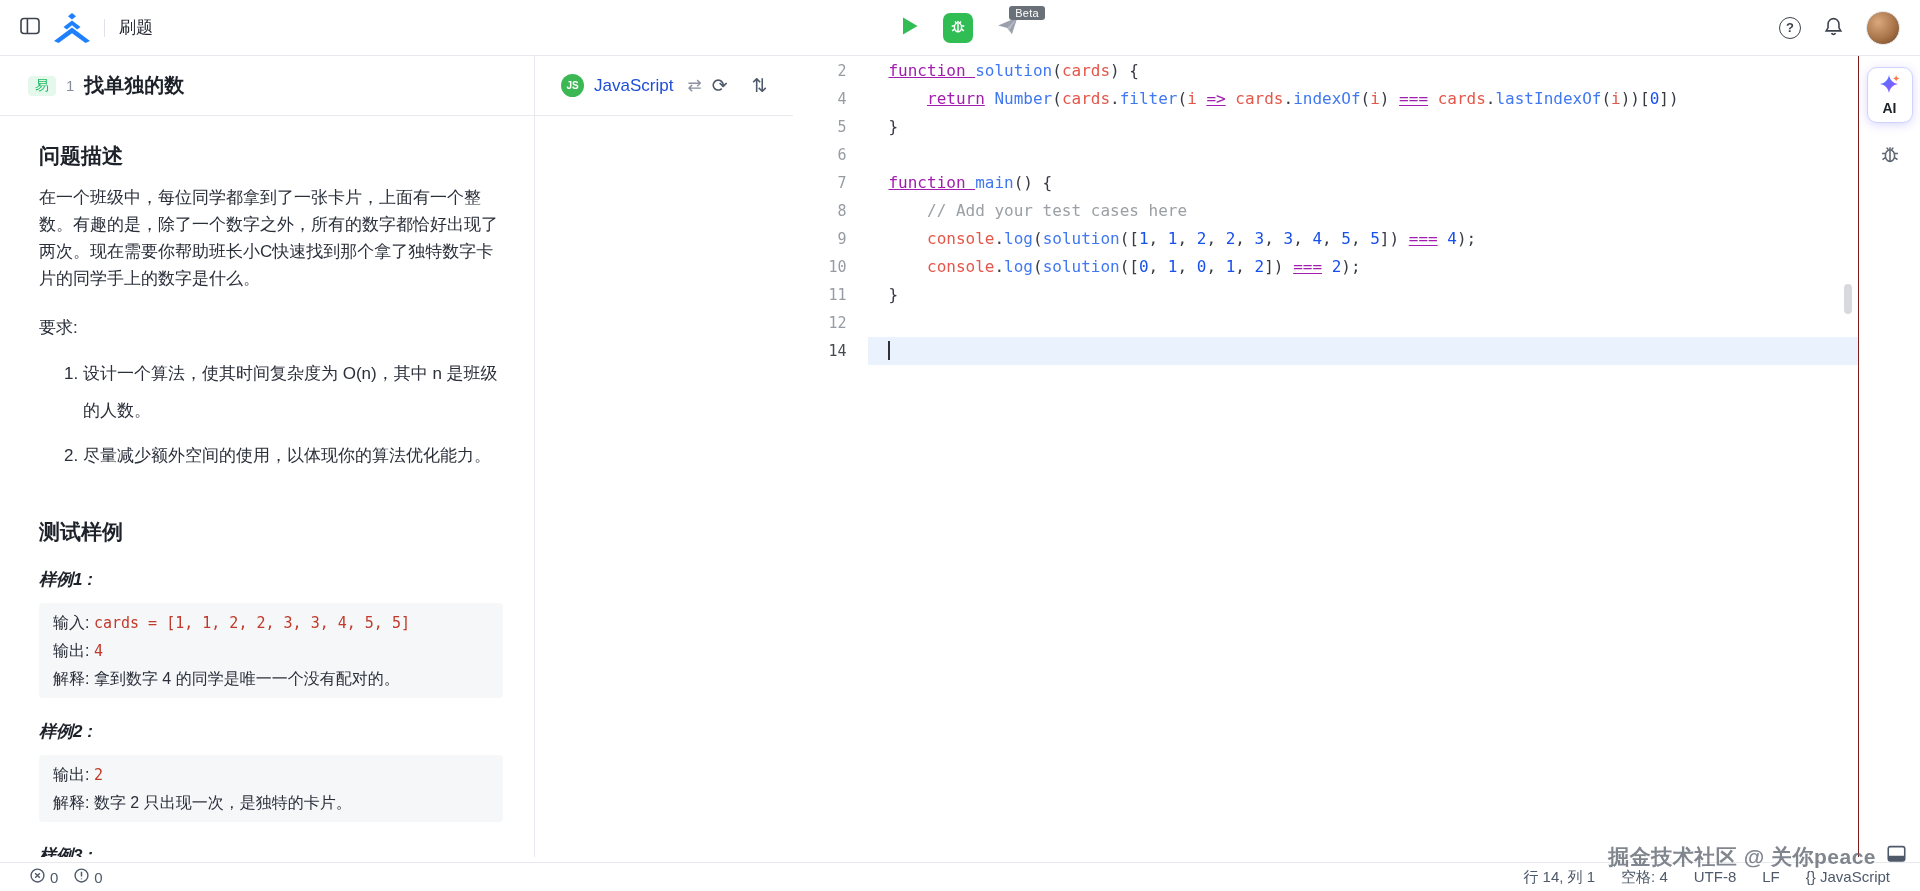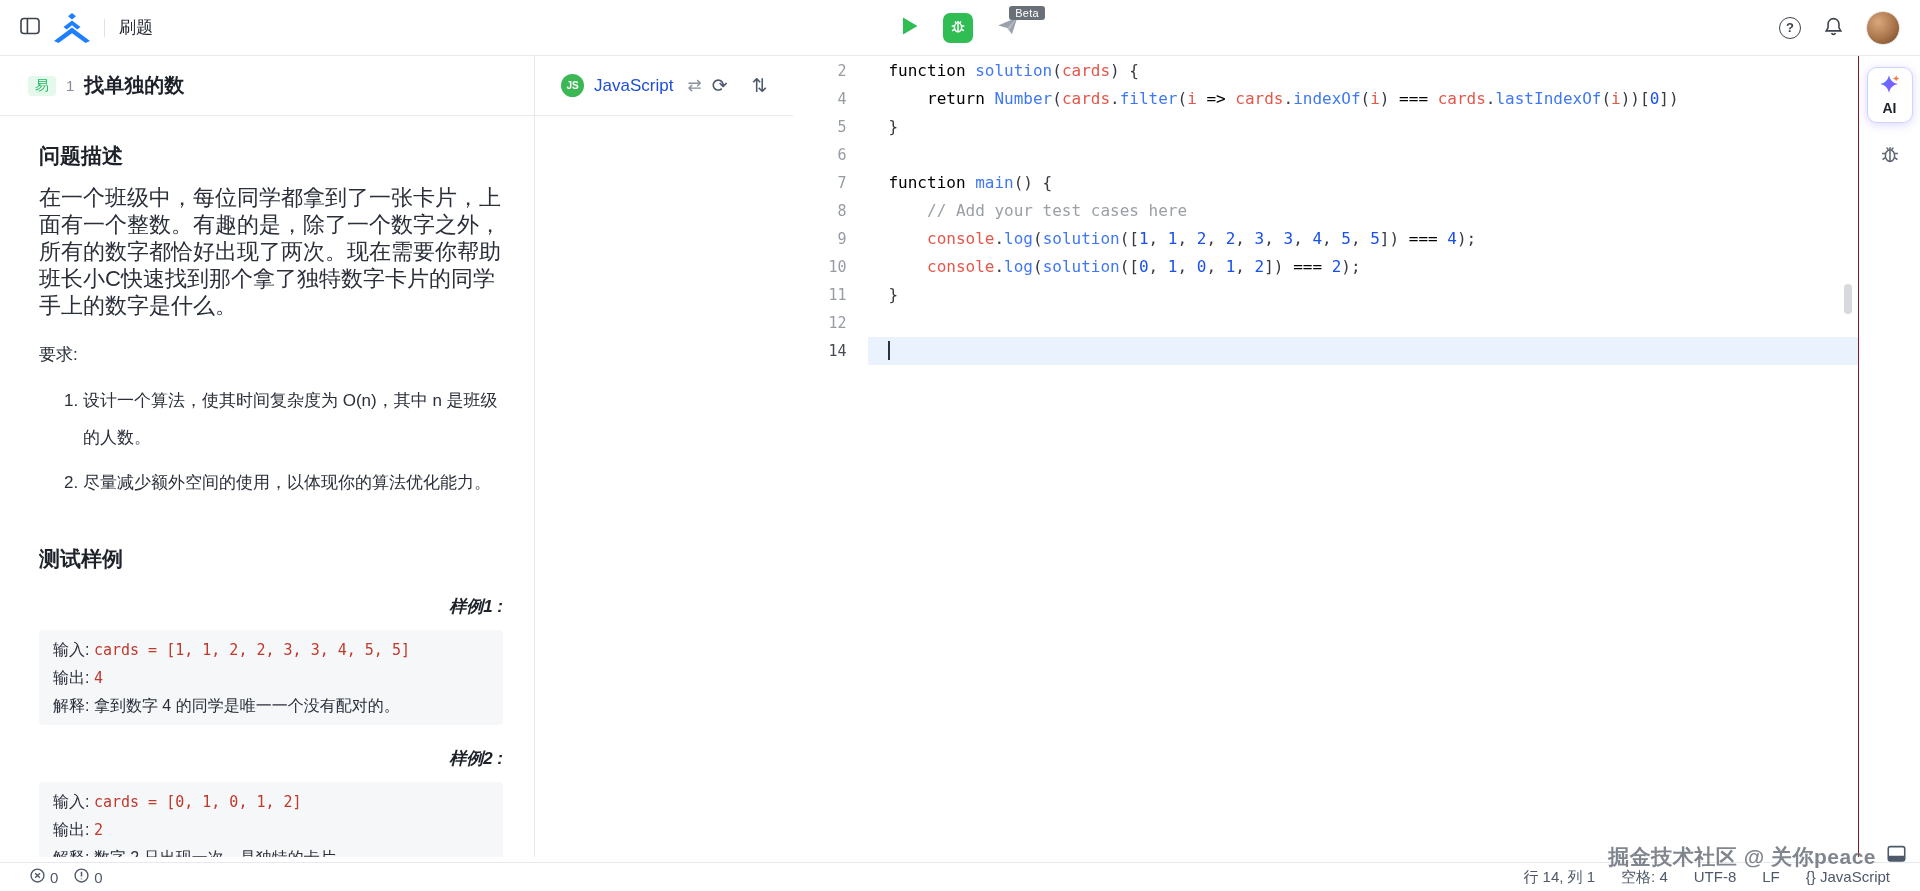--- a/index.html
+++ b/index.html
@@ -24,47 +24,47 @@
   .main-row { display:flex; height:801px; }
 
   
   .left-panel { width:535px; flex-shrink:0; border-right:1px solid #e7e9ee; display:flex; flex-direction:column; background:#fff; }
   .problem-header { height:60px; flex-shrink:0; border-bottom:1px solid #e7e9ee; display:flex; align-items:center; padding:0 28px; gap:10px; }
   .diff-badge { background:#e5f8ec; color:#1fba62; font-size:14px; padding:1px 7px; border-radius:4px; }
   .problem-index { color:#868d9b; font-size:15px; }
   .problem-title { font-size:20px; font-weight:700; color:#1d2129; }
   .problem-content { flex:1; overflow:hidden; padding:26px 31px 0 39px; }
   .section-h { font-size:21px; font-weight:700; color:#1d2129; margin-bottom:14px; }
-  .desc-p { font-size:22px; line-height:27px; color:#2a2f3a; }
+  .desc-p { font-size:17px; line-height:27px; color:#2a2f3a; }
   .req-label { margin-top:22px; font-size:17px; line-height:27px; color:#2a2f3a; }
   .req-list { margin-top:14px; padding-left:44px; font-size:17px; line-height:37px; color:#2a2f3a; }
   .req-list li + li { margin-top:8px; }
   .samples-h { margin-top:44px; }
-  .sample-label { margin-top:22px; font-style:italic; font-weight:700; font-size:17px; color:#1d2129;text-align:right; }
+  .sample-label { margin-top:22px; font-style:italic; font-weight:700; font-size:17px; color:#1d2129; }
   .sample-block { background:#f6f7f9; border-radius:4px; padding:6px 14px; margin-top:12px; font-size:16px; line-height:27px; color:#1d2129; }
   .sample-code { font-family:"DejaVu Sans Mono", monospace; font-size:15px; color:#c0392b; }
   .sample-plain { color:#2a2f3a; }
 
   
   .editor-panel { flex:1; display:flex; position:relative; background:#fff; min-width:0; }
   .editor-header { height:60px; flex-shrink:0; border-bottom:1px solid #e7e9ee; display:flex; align-items:center; padding:0 26px; gap:10px; }
   .js-icon { width:23px; height:23px; border-radius:50%; background:#3bb854; color:#fff; font-size:10px; font-weight:700; display:flex; align-items:center; justify-content:center; flex-shrink:0; }
   .lang-label { font-size:17px; color:#1d4ed8; font-weight:500; }
   .swap-icon { color:#8a919f; font-size:17px; margin-left:4px; cursor:pointer; }
   .header-actions { margin-left:auto; display:flex; gap:24px; align-items:center; }
   .action-glyph { font-size:19px; color:#4e5969; cursor:pointer; }
 
   .code-area { flex:1; position:relative; overflow:hidden; font-family:"DejaVu Sans Mono", monospace; font-size:16px; padding-top:1px; }
   .code-row { display:flex; height:28px; line-height:28px; }
   .gutter { width:75px; flex-shrink:0; text-align:right; padding-right:22px; color:#979ca4; font-size:15px; }
   .line-content { flex:1; white-space:pre; padding-left:20px; color:#383a42; }
   .code-row.active .line-content { background:#e9f2fd; }
   .code-row.active .gutter { color:#454a52; }
   .cursor { display:inline-block; width:2px; height:19px; background:#2f3337; vertical-align:middle; margin-top:-3px; }
-  .kw { color:#000000; } .fn { color:#4078f2; } .id { color:#e45649; }
+  .kw { color:#a21caf;text-decoration:underline; } .fn { color:#4078f2; } .id { color:#e45649; }
   .num { color:#1750eb; } .cm { color:#9aa0a6; } .p { color:#383a42; }
   .scroll-thumb { position:absolute; right:6px; top:228px; width:8px; height:30px; background:#d7d9dd; border-radius:4px; cursor:pointer; }
 
   
   .right-strip { width:62px; flex-shrink:0; border-left:1px solid #7f1d1d; display:flex; flex-direction:column; align-items:center; padding-top:11px; gap:20px; background:#fff; }
   .ai-card { width:46px; height:56px; background:#fff; border:1px solid #cfd4ff; border-radius:10px; box-shadow:0 2px 10px rgba(110,100,255,.25); display:flex; flex-direction:column; align-items:center; justify-content:center; gap:2px; cursor:pointer; }
   .ai-label { font-size:14px; font-weight:600; color:#1d2129; }
 
   
   .statusbar { position:absolute; left:0; right:0; bottom:0; height:29px; border-top:1px solid #e7e9ee; background:#fff; display:flex; align-items:center; padding:0 30px; font-size:15px; color:#4e5969; }
@@ -168,21 +168,20 @@
 
       <p class="sample-label">样例1 :</p>
       <div class="sample-block">
         <div><span class="sample-plain">输入:</span> <span class="sample-code">cards = [1, 1, 2, 2, 3, 3, 4, 5, 5]</span></div>
         <div><span class="sample-plain">输出:</span> <span class="sample-code">4</span></div>
         <div><span class="sample-plain">解释:</span> <span class="sample-plain">拿到数字 4 的同学是唯一一个没有配对的。</span></div>
       </div>
 
       <p class="sample-label">样例2 :</p>
       <div class="sample-block">
-        <div><span class="sample-plain">输入:</span> <span class="sample-code">cards = [0, 1, 0, 1, 2]</span></div>
         <div><span class="sample-plain">输出:</span> <span class="sample-code">2</span></div>
         <div><span class="sample-plain">解释:</span> <span class="sample-plain">数字 2 只出现一次，是独特的卡片。</span></div>
       </div>
 
       <p class="sample-label">样例3 :</p>
     </div>
   </aside>
 
   <section class="editor-panel">
     <div class="editor-header">

